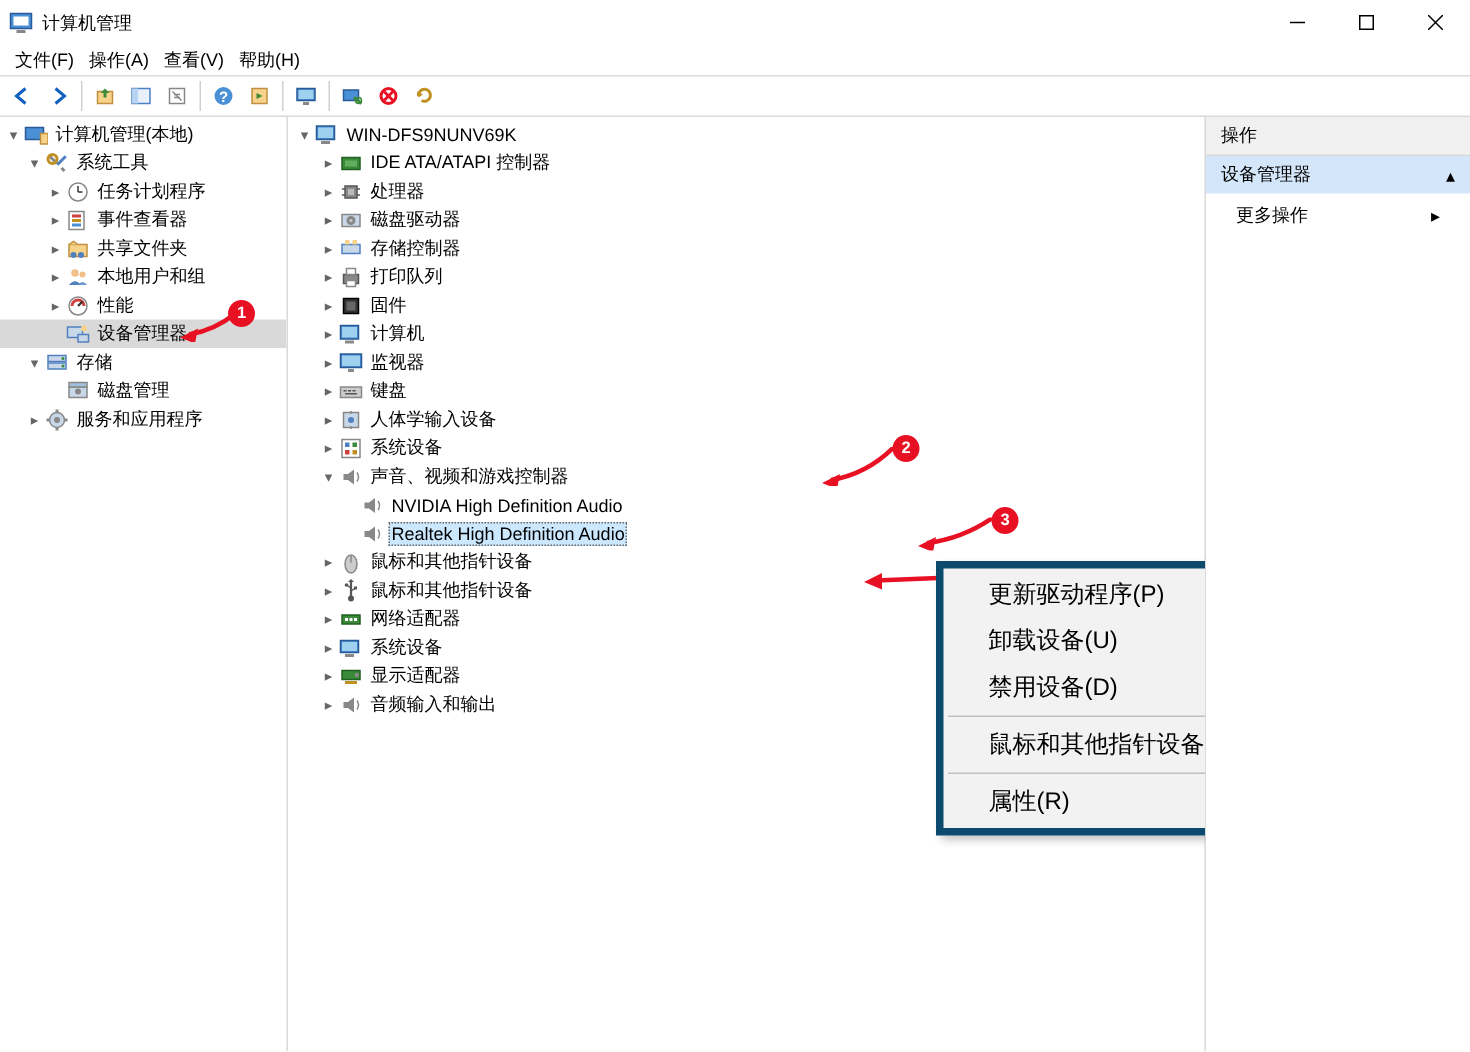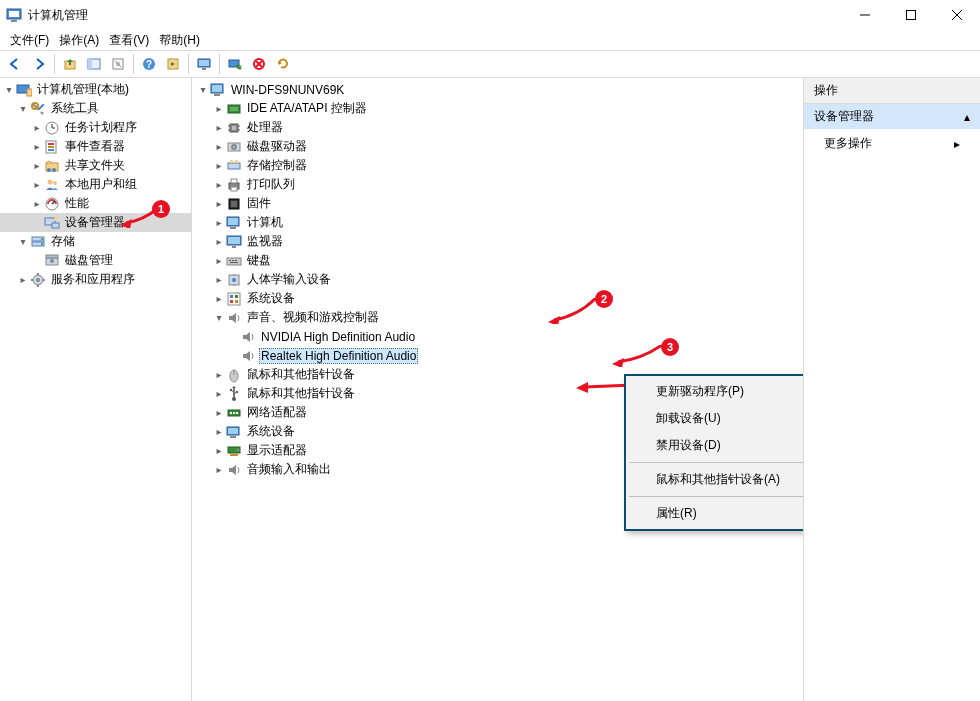--- a/index.html
+++ b/index.html
@@ -20,21 +20,21 @@
 .tree-row .icon { width:16px; height:16px; margin-right:3px; flex:none; display:flex;align-items:center;justify-content:center;}
 .tree-row .label { padding: 0 2px; }
 .tree-row.selected-left { background:#d9d9d9; }
 .tree-row.selected-left .label { background:#d9d9d9; }
 .tree-row.highlight .label { background:#cce8ff; border:1px dotted #666; padding:0 1px; }
 .mid-pane { flex:1; border-right:1px solid #d9d9d9; overflow:auto; padding: 2px 0; position:relative; }
 .right-pane { width: 176px; display:flex; flex-direction:column; }
 .right-header { background:#f0f0f0; padding: 4px 10px; border-bottom:1px solid #d9d9d9; font-size:12px; }
 .right-sub { background:#d4e6f9; padding: 4px 10px; display:flex; justify-content:space-between; align-items:center; font-size:12px; }
 .right-item { padding: 6px 20px; display:flex; justify-content:space-between; align-items:center; font-size:12px; }
-.ctx-menu { position:absolute; background:#f2f2f2; border:2px solid #0c4a6e; box-shadow:3px 3px 6px rgba(0,0,0,.25); padding:2px; z-index:100; font-size:12px; min-width:195px;}
+.ctx-menu { position:absolute; background:#f2f2f2; border:5px solid #0c4a6e; box-shadow:3px 3px 6px rgba(0,0,0,.25); padding:2px; z-index:100; font-size:16px; min-width:195px;}
 .ctx-menu .mi { padding: 5px 18px 5px 28px; white-space:nowrap; }
 .ctx-menu .msep { height:1px; background:#c0c0c0; margin:3px 1px; }
 .badge { position:absolute; width:18px; height:18px; border-radius:9px; background:#e81123; color:#fff; font-size:11px; font-weight:bold; display:flex; align-items:center; justify-content:center; z-index:90; }
 .arrow { position:absolute; z-index:89; }
 svg { display:block; }
 </style>
 </head>
 <body>
 
 <div class="titlebar">

